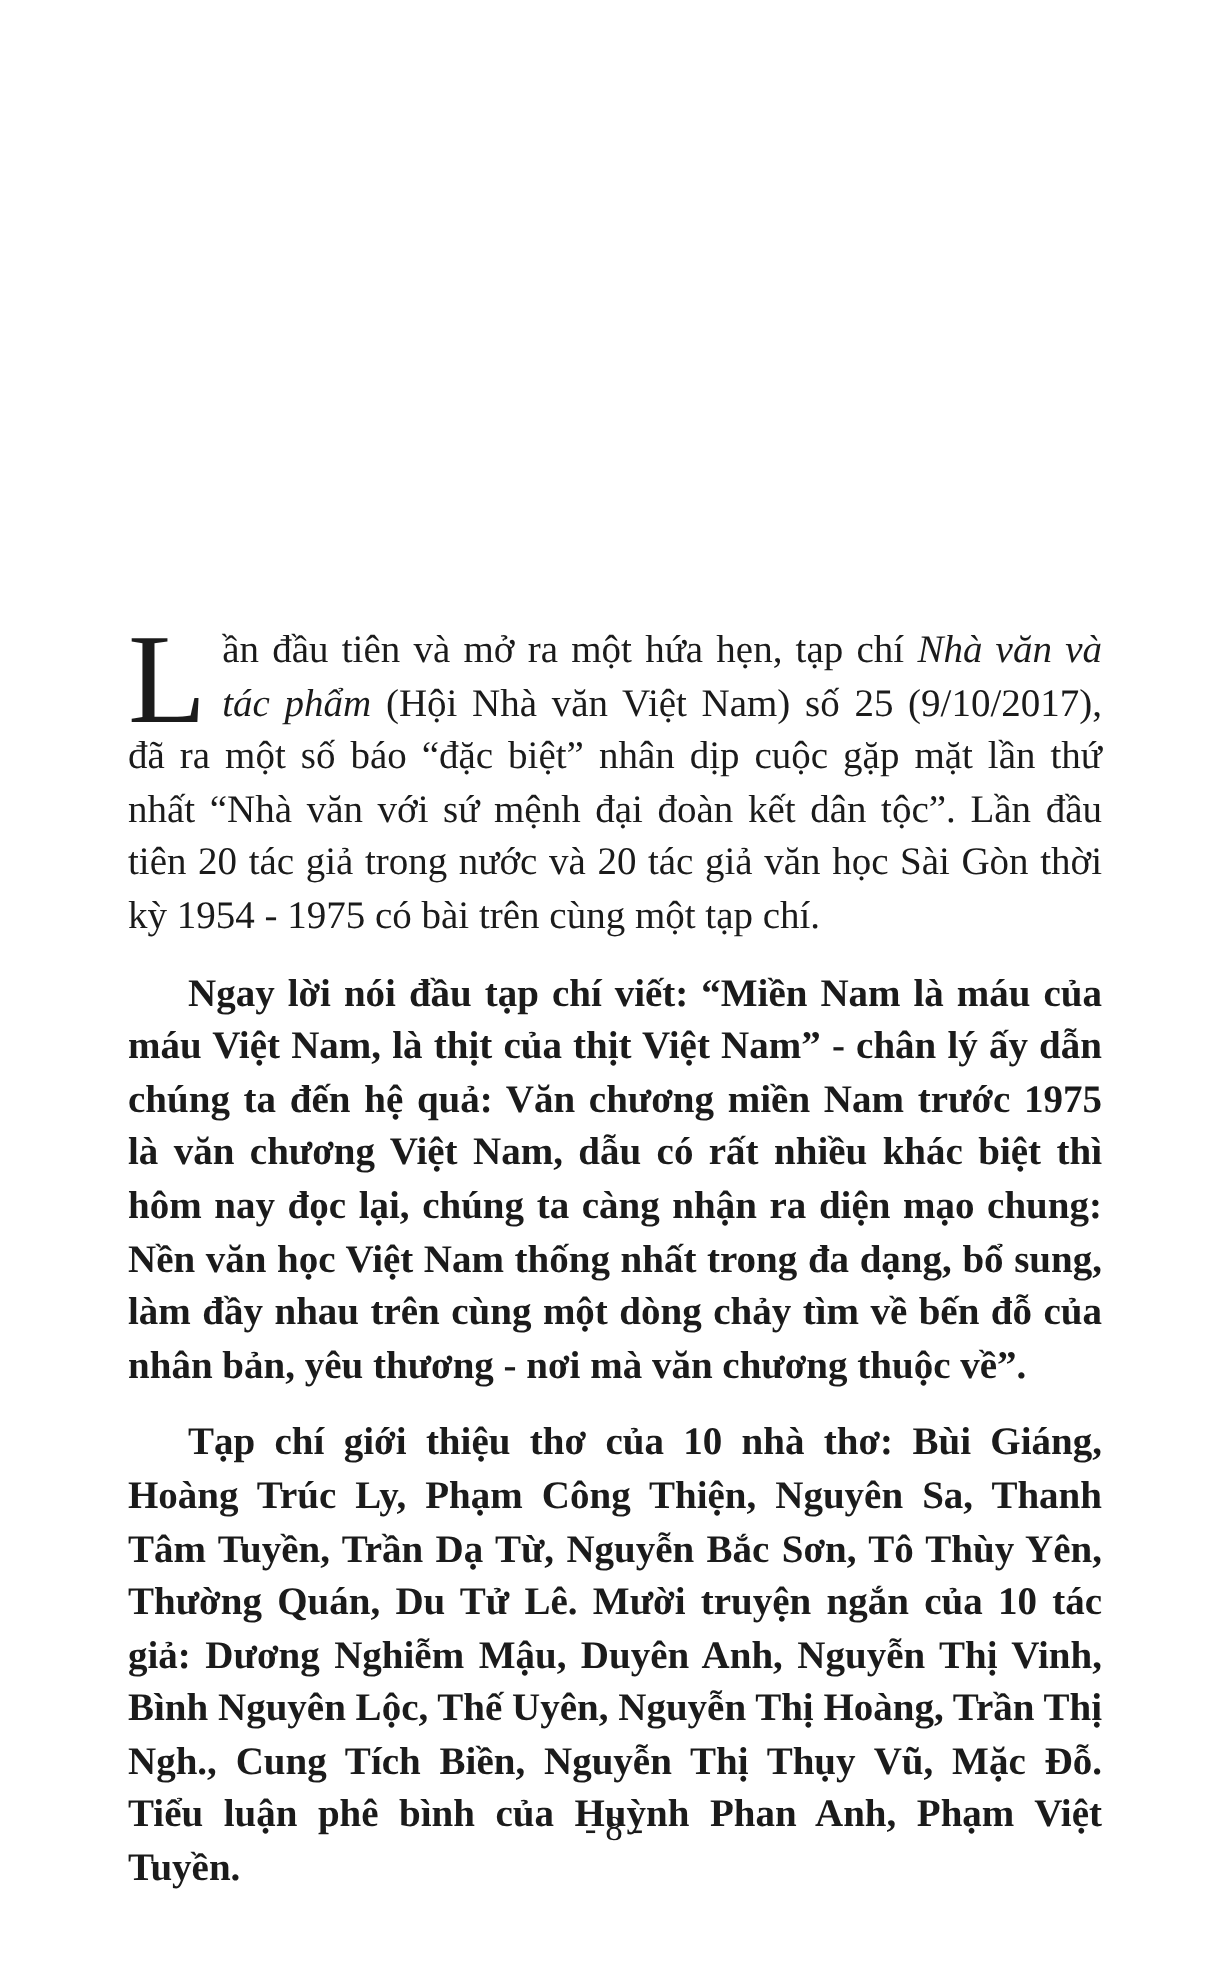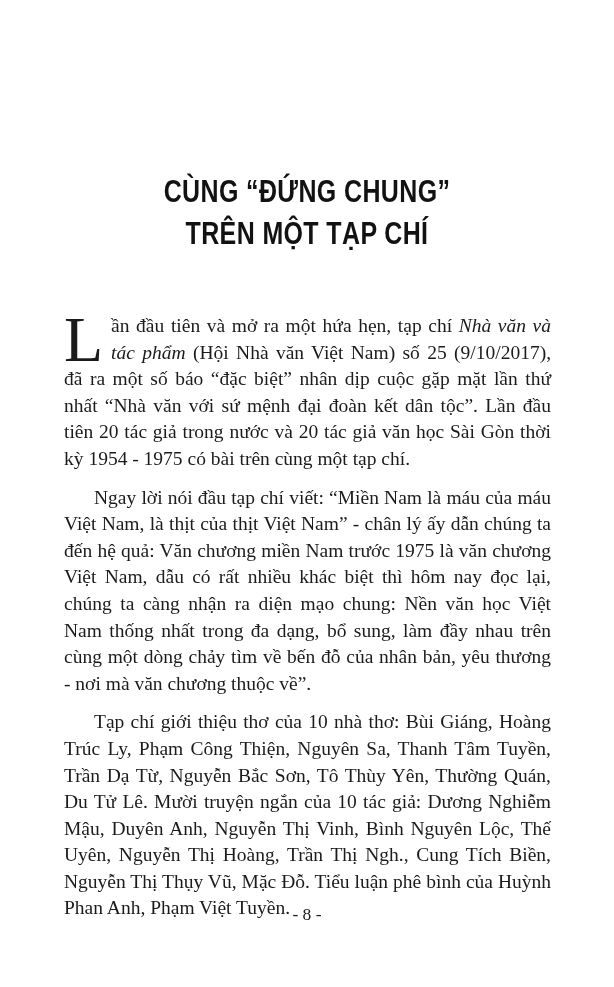--- a/index.html
+++ b/index.html
@@ -50,20 +50,21 @@
       font-size: 19.5px;
       line-height: 26.6px;
       text-align: justify;
     }
     .para {
       margin: 0 0 12px 0;
       padding: 0;
     }
     .para.indented {
       text-indent: 30px;
+      font-weight: bold;
     }
     .dropcap {
       float: left;
       font-size: 64px;
       line-height: 48px;
       padding: 3px 8px 0 0;
       font-family: "Liberation Serif", serif;
       color: #1b1b1b;
     }
     .journal-title {
@@ -78,24 +79,20 @@
       font-size: 17.5px;
       line-height: 22px;
       color: #1b1b1b;
     }
   </style>
 </head>
 <body>
 
 <div class="page">
 
-  <h1 class="chapter-title">
-      <span class="title-line">CÙNG “ĐỨNG CHUNG”</span>
-      <span class="title-line">TRÊN MỘT TẠP CHÍ</span>
-    </h1>
 
   <div class="body-text">
     <p class="para"><span class="dropcap">L</span><span>ần đầu tiên và mở ra một hứa hẹn, tạp chí </span><span class="journal-title">Nhà văn và tác phẩm</span><span> (Hội Nhà văn Việt Nam) số 25 (9/10/2017), đã ra một số báo “đặc biệt” nhân dịp cuộc gặp mặt lần thứ nhất “Nhà văn với sứ mệnh đại đoàn kết dân tộc”. Lần đầu tiên 20 tác giả trong nước và 20 tác giả văn học Sài Gòn thời kỳ 1954 - 1975 có bài trên cùng một tạp chí.</span></p>
 
     <p class="para indented">Ngay lời nói đầu tạp chí viết: “Miền Nam là máu của máu Việt Nam, là thịt của thịt Việt Nam” - chân lý ấy dẫn chúng ta đến hệ quả: Văn chương miền Nam trước 1975 là văn chương Việt Nam, dẫu có rất nhiều khác biệt thì hôm nay đọc lại, chúng ta càng nhận ra diện mạo chung: Nền văn học Việt Nam thống nhất trong đa dạng, bổ sung, làm đầy nhau trên cùng một dòng chảy tìm về bến đỗ của nhân bản, yêu thương - nơi mà văn chương thuộc về”.</p>
 
     <p class="para indented">Tạp chí giới thiệu thơ của 10 nhà thơ: Bùi Giáng, Hoàng Trúc Ly, Phạm Công Thiện, Nguyên Sa, Thanh Tâm Tuyền, Trần Dạ Từ, Nguyễn Bắc Sơn, Tô Thùy Yên, Thường Quán, Du Tử Lê. Mười truyện ngắn của 10 tác giả: Dương Nghiễm Mậu, Duyên Anh, Nguyễn Thị Vinh, Bình Nguyên Lộc, Thế Uyên, Nguyễn Thị Hoàng, Trần Thị Ngh., Cung Tích Biền, Nguyễn Thị Thụy Vũ, Mặc Đỗ. Tiểu luận phê bình của Huỳnh Phan Anh, Phạm Việt Tuyền.</p>
   </div>
 
   <div class="page-footer">- 8 -</div>

